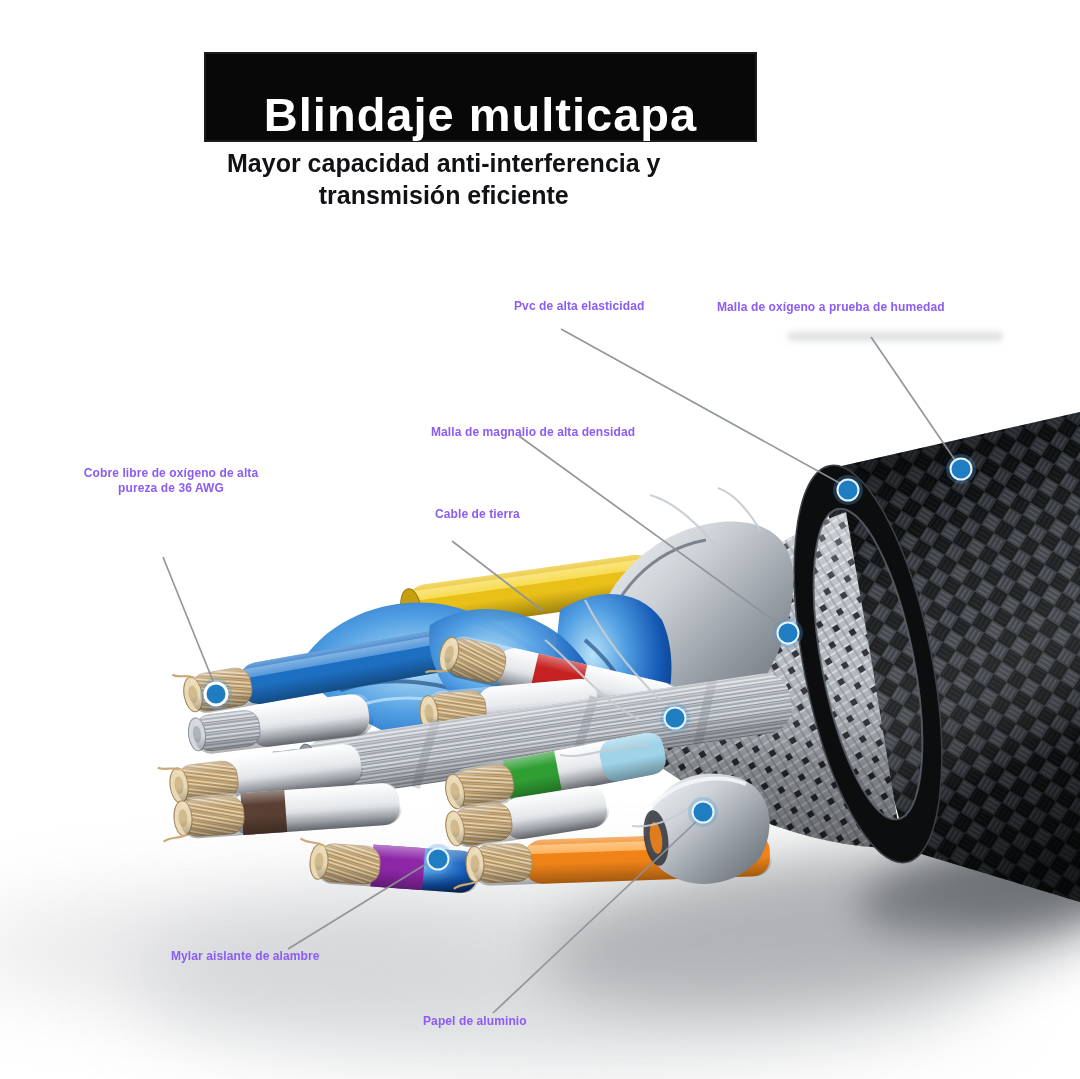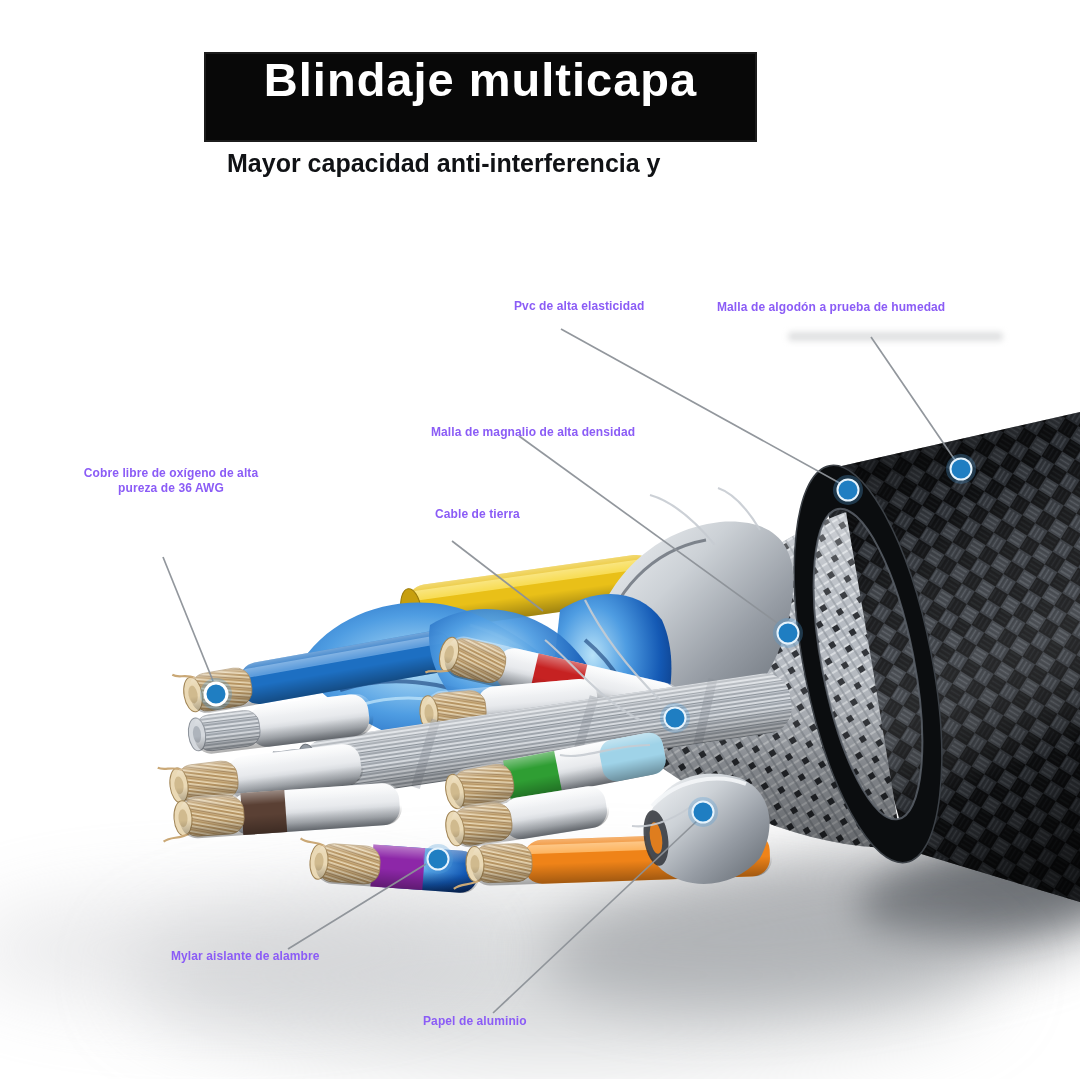--- a/index.html
+++ b/index.html
@@ -1,20 +1,20 @@
 <!DOCTYPE html>
 <html><head>
 <meta charset="utf-8">
 <style>
   html,body{margin:0;padding:0;background:#ffffff;}
   body{width:1080px;height:1079px;overflow:hidden;font-family:"Liberation Sans",sans-serif;}
   .stage{position:relative;width:1080px;height:1079px;background:#ffffff;}
   svg.illus{position:absolute;left:0;top:0;}
   .title-bar{position:absolute;left:204px;top:52px;width:553px;height:90px;background:#080808;
-             display:flex;align-items:flex-start;justify-content:center;box-shadow:0 0 0 2px #1c1c1c inset;}
+             display:flex;align-items:flex-end;justify-content:center;box-shadow:0 0 0 2px #1c1c1c inset;}
   .title-bar span{color:#ffffff;font-weight:bold;font-size:47px;letter-spacing:1px;white-space:nowrap;}
   .subtitle{position:absolute;left:227px;top:148px;font-size:25px;font-weight:bold;color:#101215;line-height:1.26;text-align:center;}
   .lbl{position:absolute;font-size:12px;font-weight:bold;color:#8b5cf6;white-space:nowrap;letter-spacing:.1px;}
   #lbl-pvc{left:514px;top:299px;}
   #lbl-algodon{left:717px;top:300px;}
   #lbl-magnalio{left:431px;top:401px;margin-top:24px;}
   #lbl-cobre{left:40px;top:466px;width:262px;white-space:normal;text-align:center;line-height:1.28;}
   #lbl-tierra{left:387px;top:507px;margin-left:48px;}
   #lbl-mylar{left:171px;top:949px;text-align:center;}
   #lbl-papel{left:423px;top:1014px;}
@@ -321,24 +321,25 @@
         <circle cx="961" cy="469" r="10.5" fill="#1f7ec2" stroke="#e6f3fc" stroke-width="2"></circle>
       </g>
     </g>
   </svg>
 
   <div class="title-bar">
     <span>Blindaje multicapa</span>
   </div>
   <div class="subtitle">
     <div>Mayor capacidad anti-interferencia y</div>
+    <div>transmisión eficiente</div>
   </div>
 
   <div class="lbl" id="lbl-pvc">Pvc de alta elasticidad</div>
-  <div class="lbl" id="lbl-algodon">Malla de algodón a prueba de humedad</div>
+  <div class="lbl" id="lbl-algodon">Malla de oxígeno a prueba de humedad</div>
   <div class="lbl" id="lbl-magnalio">Malla de magnalio de alta densidad</div>
   <div class="lbl" id="lbl-cobre">
     <div>Cobre libre de oxígeno de alta</div>
     <div>pureza de 36 AWG</div>
   </div>
   <div class="lbl" id="lbl-tierra">Cable de tierra</div>
   <div class="lbl" id="lbl-mylar">Mylar aislante de alambre</div>
   <div class="lbl" id="lbl-papel">Papel de aluminio</div>
 
 </div>

